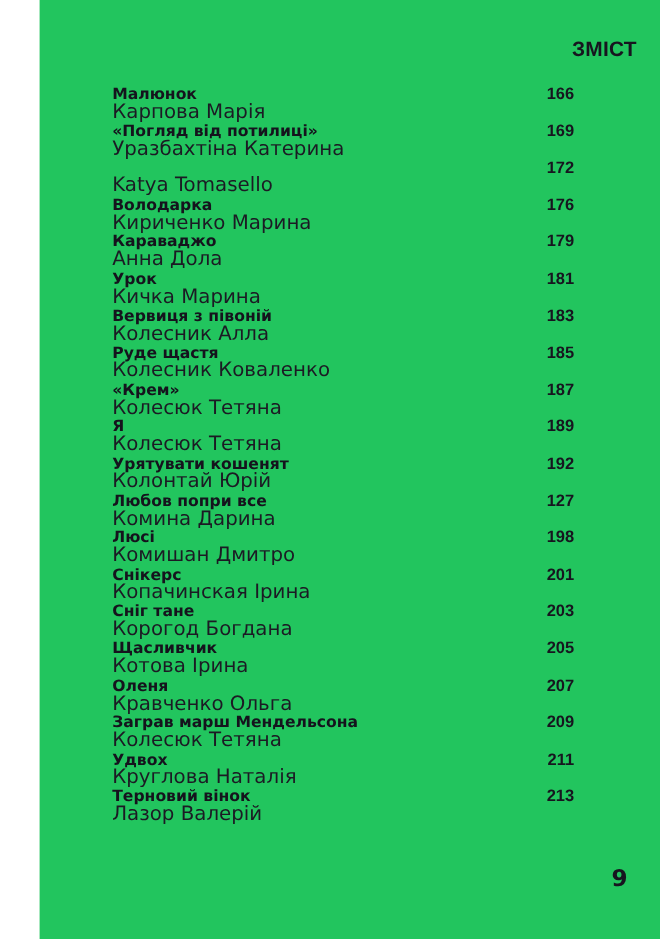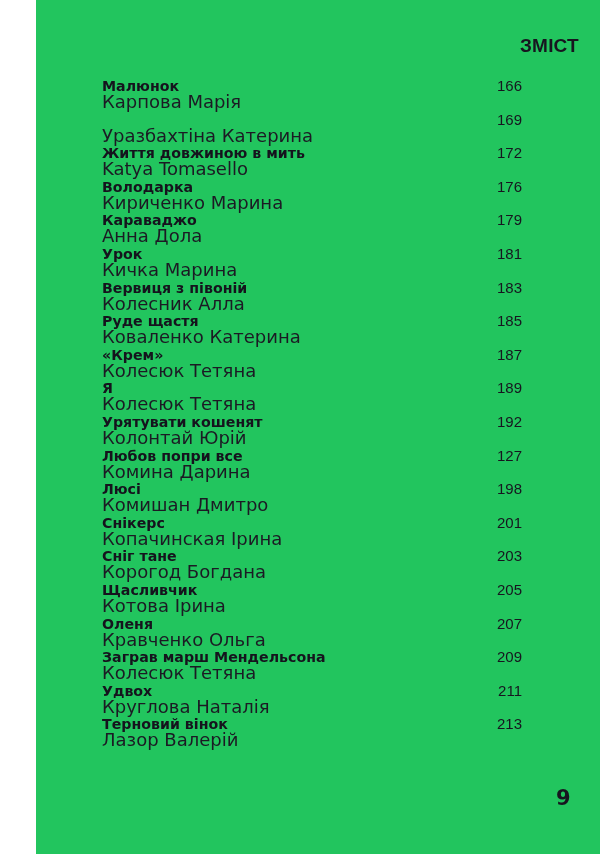--- a/index.html
+++ b/index.html
@@ -64,21 +64,21 @@
       font-size: 18px;
       line-height: 16px;
       white-space: nowrap;
       color: #1c1a24;
     }
     .entry-page {
       position: absolute;
       right: 82px;
       top: -1px;
       font-family: "Liberation Sans", sans-serif;
-      font-weight: normal;
+      font-weight: bold;
       font-size: 15px;
       line-height: 17px;
       color: #17151f;
     }
     .page-number {
       position: absolute;
       left: 520px;
       top: 786px;
       font-family: "DejaVu Sans", sans-serif;
       font-weight: bold;
@@ -93,25 +93,25 @@
 
   <div class="toc-heading">ЗМІСТ</div>
 
   <ul class="toc-list">
     <li class="toc-entry">
       <span class="entry-title">Малюнок</span>
       <span class="entry-author">Карпова Марія</span>
       <span class="entry-page">166</span>
     </li>
     <li class="toc-entry">
+      <span class="entry-title">«Погляд від потилиці»</span>
       <span class="entry-author">Уразбахтіна Катерина</span>
       <span class="entry-page">169</span>
     </li>
     <li class="toc-entry">
-      <span class="entry-title">Життя довжиною в мить</span>
       <span class="entry-author">Katya Tomasello</span>
       <span class="entry-page">172</span>
     </li>
     <li class="toc-entry">
       <span class="entry-title">Володарка</span>
       <span class="entry-author">Кириченко Марина</span>
       <span class="entry-page">176</span>
     </li>
     <li class="toc-entry">
       <span class="entry-title">Караваджо</span>
@@ -123,21 +123,21 @@
       <span class="entry-author">Кичка Марина</span>
       <span class="entry-page">181</span>
     </li>
     <li class="toc-entry">
       <span class="entry-title">Вервиця з півоній</span>
       <span class="entry-author">Колесник Алла</span>
       <span class="entry-page">183</span>
     </li>
     <li class="toc-entry">
       <span class="entry-title">Руде щастя</span>
-      <span class="entry-author">Коваленко Катерина</span>
+      <span class="entry-author">Колесник Коваленко</span>
       <span class="entry-page">185</span>
     </li>
     <li class="toc-entry">
       <span class="entry-title">«Крем»</span>
       <span class="entry-author">Колесюк Тетяна</span>
       <span class="entry-page">187</span>
     </li>
     <li class="toc-entry">
       <span class="entry-title">Я</span>
       <span class="entry-author">Колесюк Тетяна</span>

